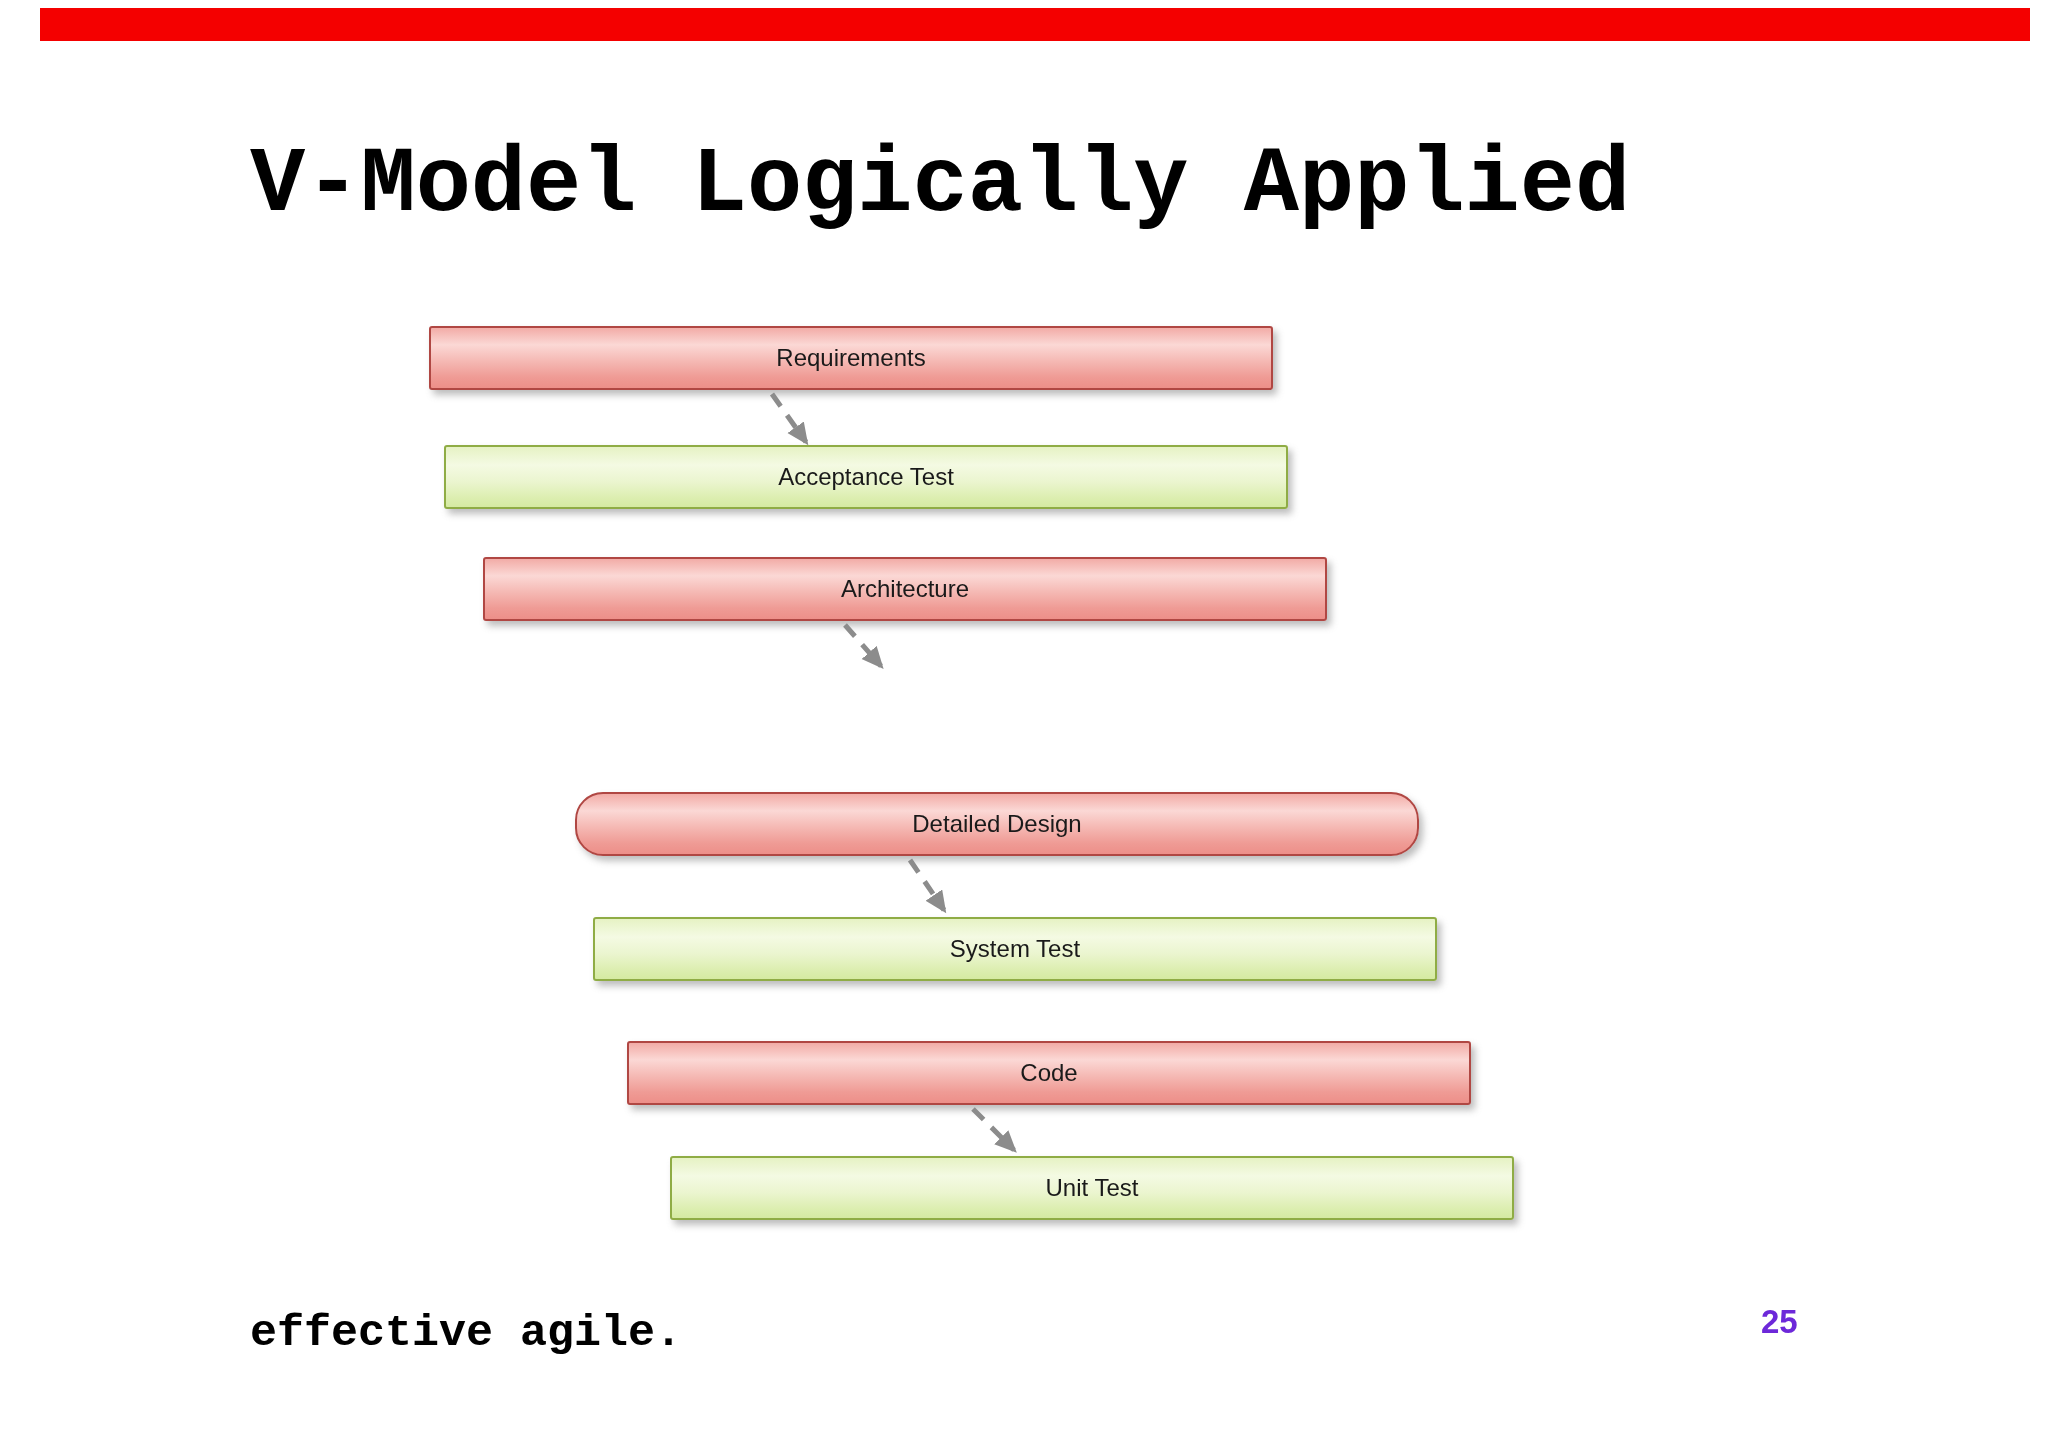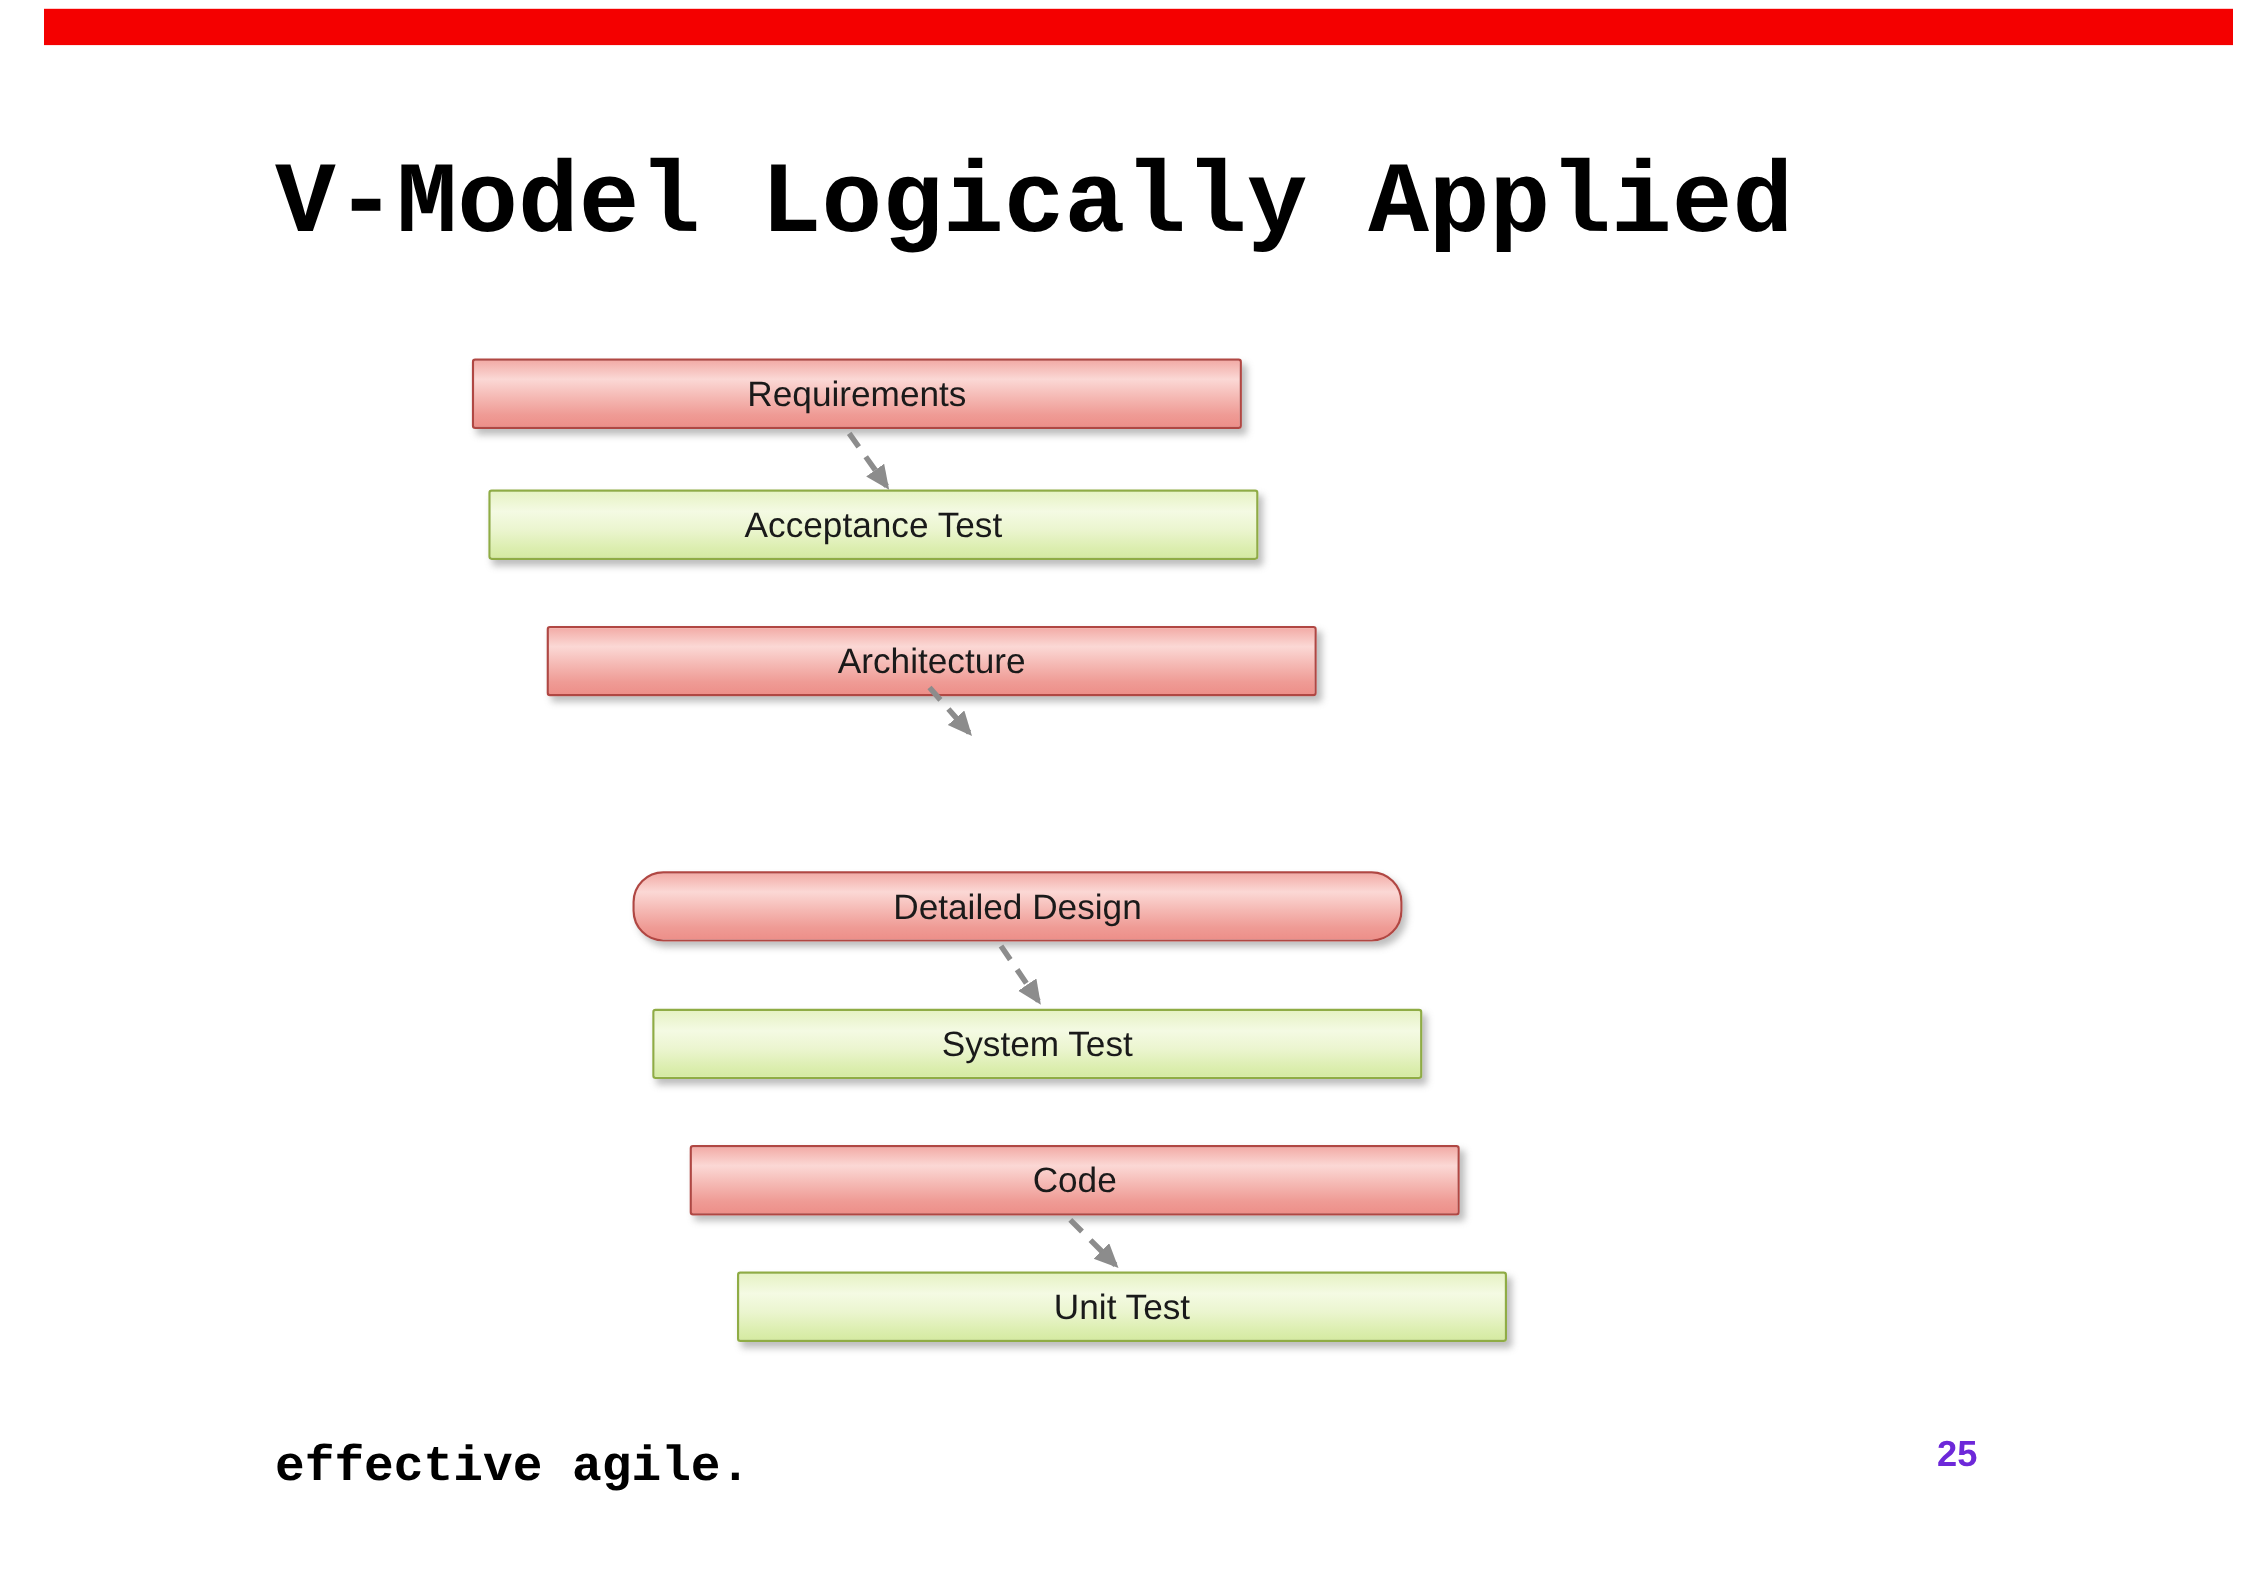--- a/index.html
+++ b/index.html
@@ -23,26 +23,26 @@
     font-family: "Liberation Mono", "DejaVu Sans Mono", monospace;
     font-weight: bold;
     font-size: 92px;
     line-height: 1.0;
     letter-spacing: 0px;
     color: #000000;
     white-space: nowrap;
   }
   .box {
     position: absolute;
-    width: 700px; height: 64px;
+    width: 844px; height: 64px;
     box-sizing: border-box;
     display: flex;
     align-items: center;
     justify-content: center;
-    font-size: 32px;
+    font-size: 24px;
     color: #1a1a1a;
     border-radius: 3px;
     box-shadow: 4px 5px 7px rgba(110,110,110,0.45);
     white-space: nowrap;
   }
   .box.design {
     background: linear-gradient(180deg, #f2aca7 0%, #fbd8d5 28%, #f5b9b4 55%, #ef9b95 82%, #ed8f89 100%);
     border: 2px solid #b04743;
   }
   .box.test {
@@ -82,21 +82,21 @@
   <div class="title">V-Model Logically Applied</div>
 
   <div class="box design" style="left:429px; top:326px;">
     <span>Requirements</span>
   </div>
 
   <div class="box test" style="left:444px; top:445px;text-align:center;">
     <span>Acceptance Test</span>
   </div>
 
-  <div class="box design" style="left:497px; top:557px;margin-top:12px;">
+  <div class="box design" style="left:483px; top:557px;">
     <span>Architecture</span>
   </div>
 
 
   <div class="box design" style="left:575px; top:792px;border-radius:28px;">
     <span>Detailed Design</span>
   </div>
 
   <div class="box test" style="left:593px; top:917px;text-align:right;">
     <span>System Test</span>

